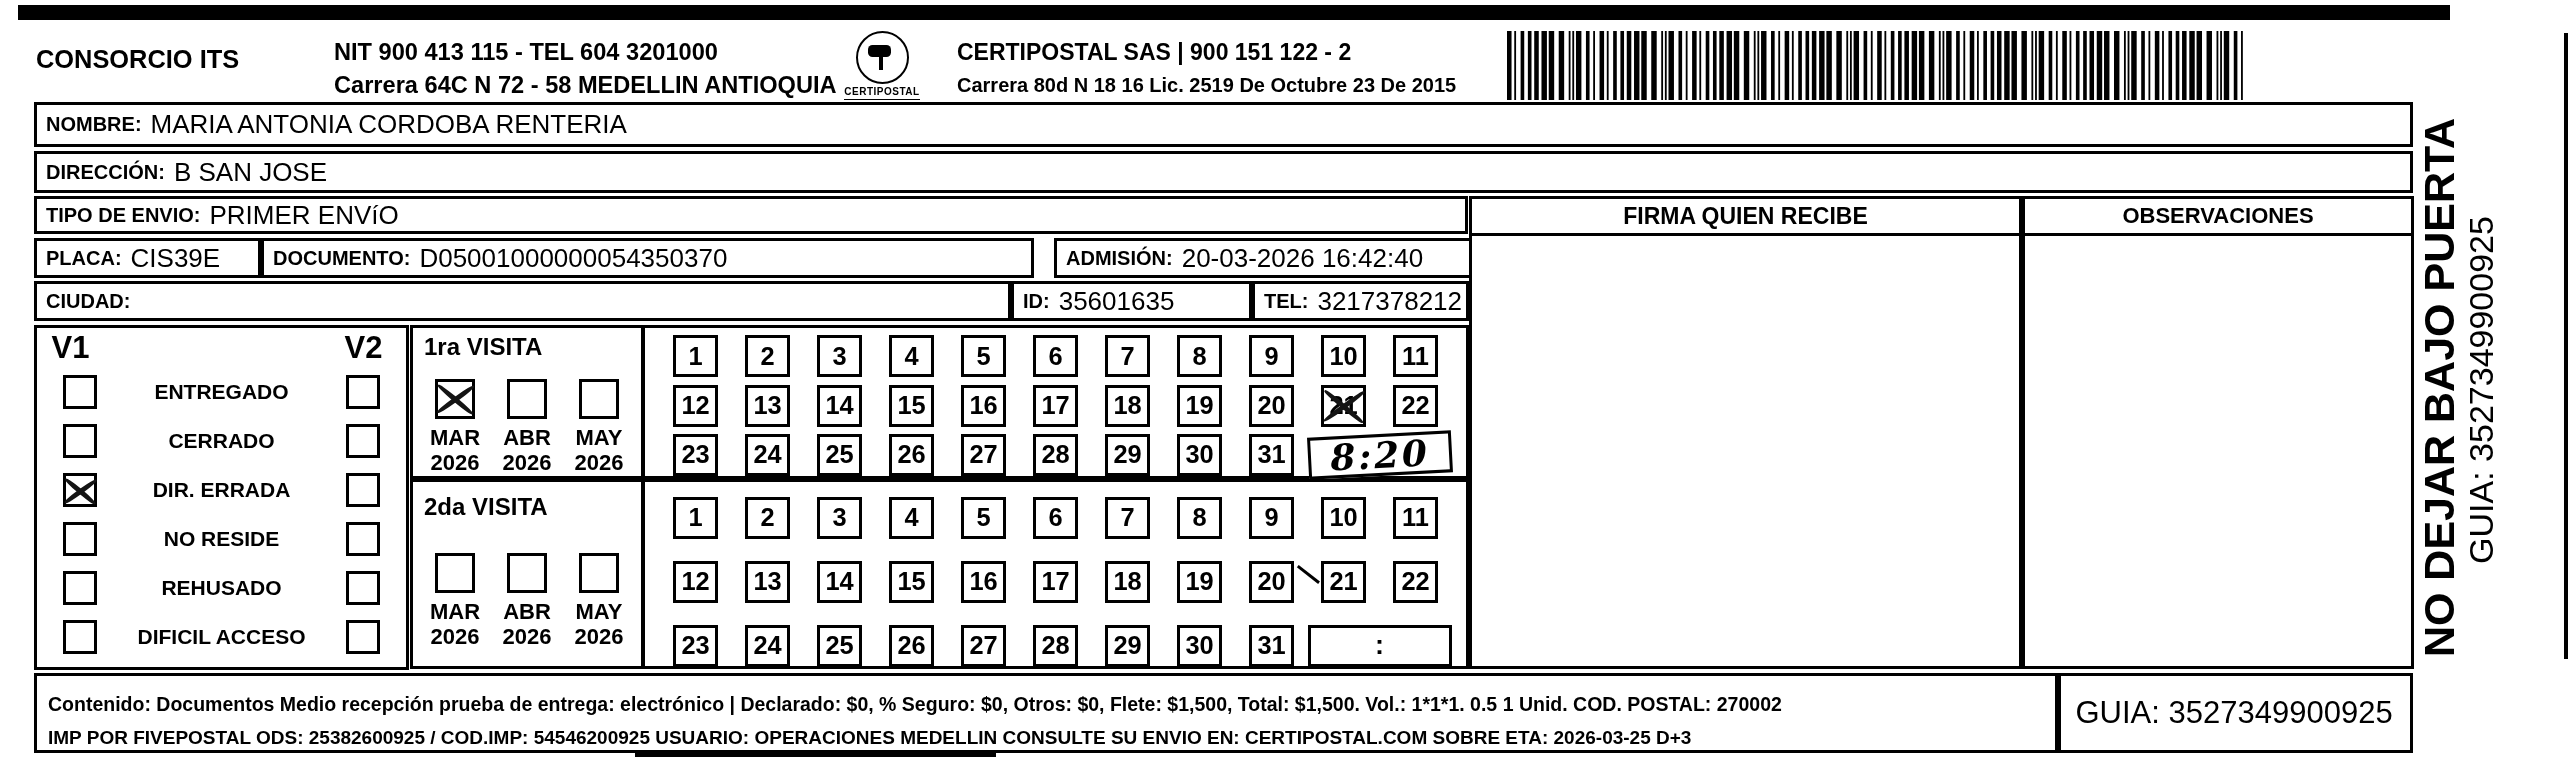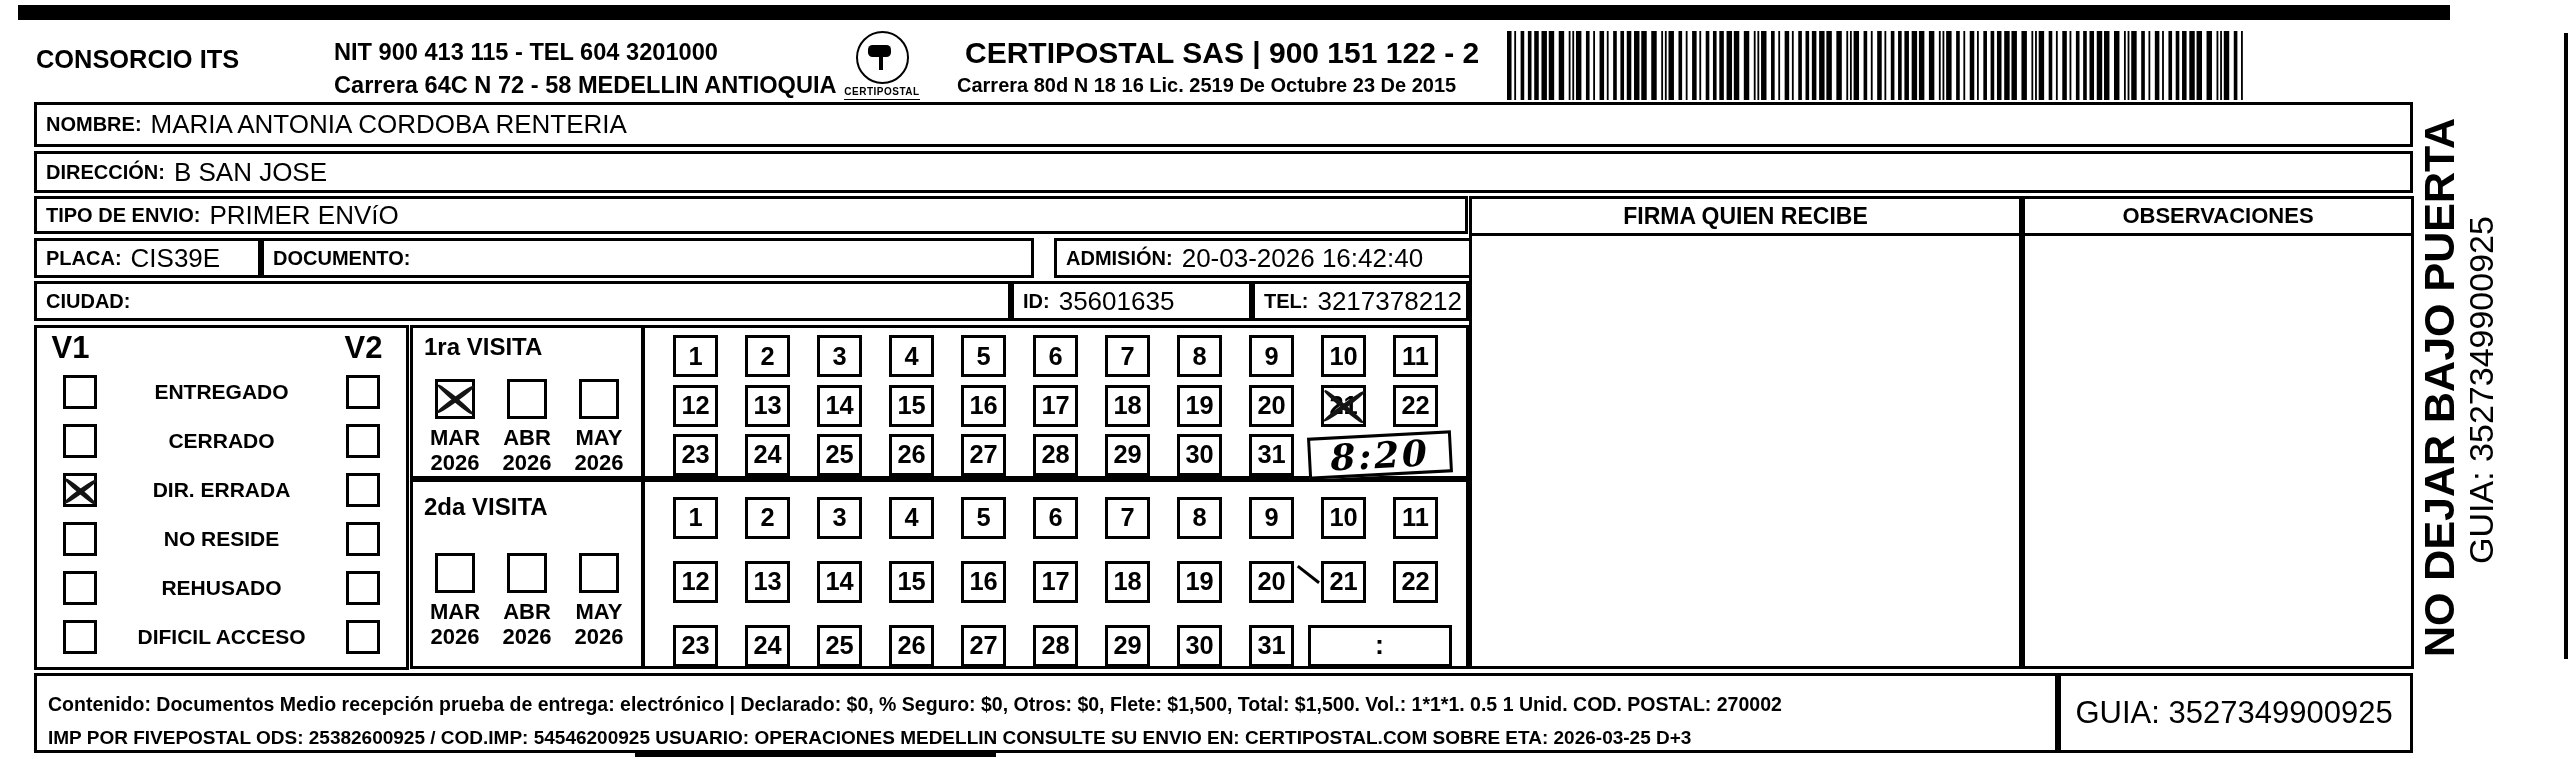--- a/index.html
+++ b/index.html
@@ -16,21 +16,21 @@
   
   .hdr-company{position:absolute;left:36px;top:45px;font-size:25.4px;font-weight:bold;}
   .hdr-nit{position:absolute;left:334px;top:36px;font-size:23.6px;font-weight:bold;line-height:33px;}
   .logo{position:absolute;left:831px;top:31px;width:102px;text-align:center;}
   .logo-circle{position:relative;width:49px;height:49px;border:2.7px solid #000;border-radius:50%;margin:0 auto;}
   .logo-pill{position:absolute;left:10px;top:11.8px;width:23.6px;height:11.8px;background:#000;border-radius:4.5px;}
   .logo-stem{position:absolute;left:21px;top:23.6px;width:4.5px;height:13.6px;background:#000;}
   .logo-label{font-size:10px;font-weight:bold;letter-spacing:0.5px;margin-top:1.8px;}
   .logo-tagline{width:76px;height:1.8px;background:#000;margin:1.8px auto 0;}
   .hdr-brand{position:absolute;left:957px;top:36px;line-height:33px;}
-  .brand1{font-size:30px;font-weight:bold;margin-left:8px;}
+  .brand1{font-size:23px;font-weight:bold;}
   .brand2{font-size:20px;font-weight:bold;}
   .barcode{position:absolute;left:1507px;top:31px;width:744px;height:69px;}
   .barcode rect{fill:#000;}
 
   
   .frow{display:flex;align-items:center;gap:9px;padding-left:9px;overflow:hidden;white-space:nowrap;}
   .flabel{font-size:20px;font-weight:bold;flex:0 0 auto;}
   .fvalue{font-size:26px;font-weight:400;}
   .row-nombre{left:34px;top:102px;width:2379px;height:45px;}
   .row-direccion{left:34px;top:151px;width:2379px;height:42px;}
@@ -240,20 +240,21 @@
   <div class="box frow row-tipo">
     <span class="flabel">TIPO DE ENVIO:</span>
     <span class="fvalue">PRIMER ENVíO</span>
   </div>
   <div class="box frow cell-placa">
     <span class="flabel">PLACA:</span>
     <span class="fvalue">CIS39E</span>
   </div>
   <div class="box frow cell-doc">
     <span class="flabel">DOCUMENTO:</span>
+    <span class="fvalue">D05001000000054350370</span>
   </div>
   <div class="box frow cell-adm">
     <span class="flabel">ADMISIÓN:</span>
     <span class="fvalue">20-03-2026 16:42:40</span>
   </div>
   <div class="box frow cell-ciudad">
     <span class="flabel">CIUDAD:</span>
   </div>
   <div class="box frow cell-id">
     <span class="flabel">ID:</span>

